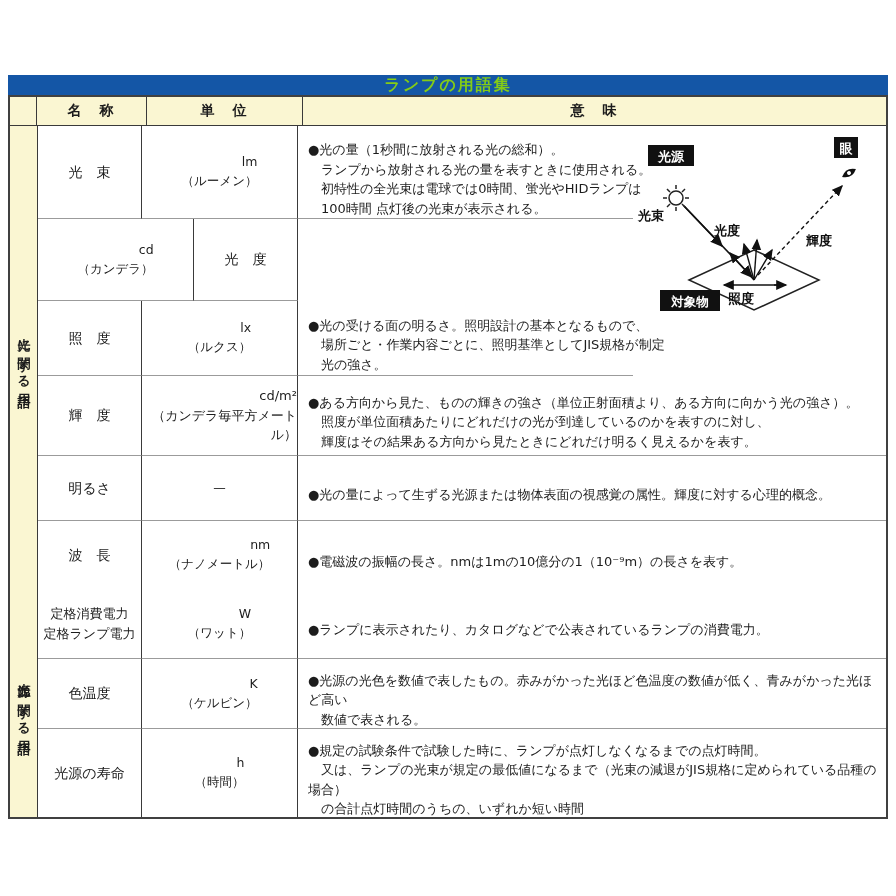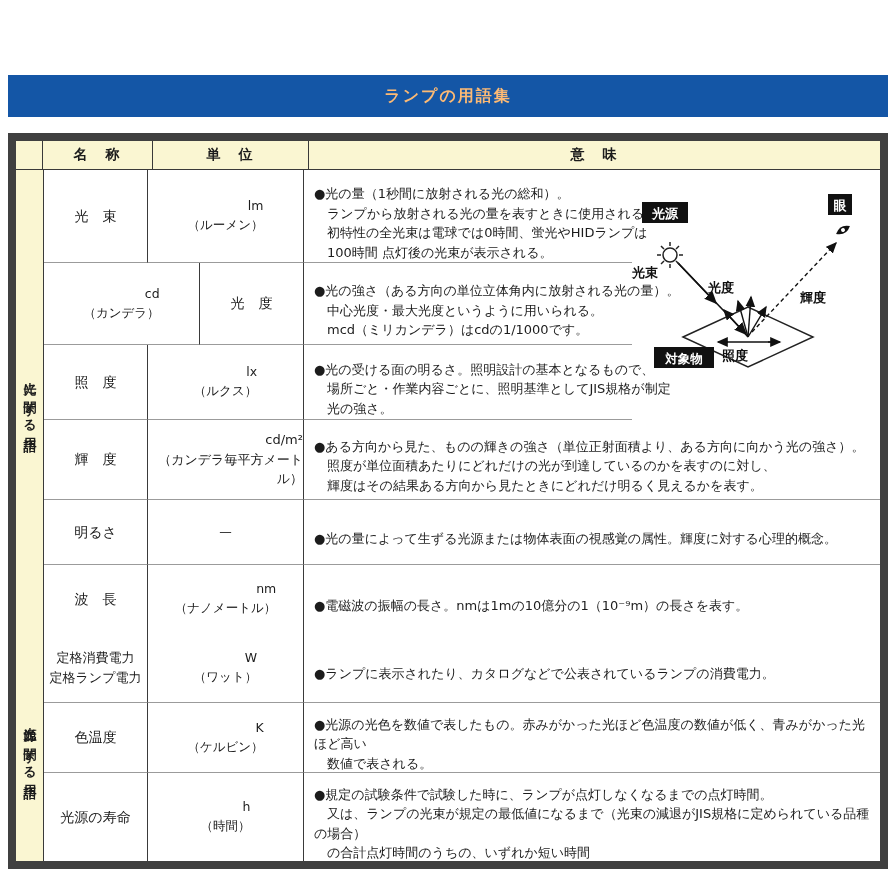--- a/index.html
+++ b/index.html
@@ -1,22 +1,22 @@
 <!DOCTYPE html>
 <html><head>
 <meta charset="utf-8">
 <style>
   html,body{margin:0;padding:0;background:#ffffff;}
   body{width:896px;height:896px;position:relative;font-family:"DejaVu Sans","Liberation Sans",sans-serif;color:#1c1c1c;}
   .page{position:absolute;left:8px;top:75px;width:880px;}
 
-  .title-bar{height:42px;background:#1456a6;color:#fdba74;display:flex;align-items:center;justify-content:center;
-             font-size:16px;font-weight:bold;letter-spacing:2px;margin-bottom:16px;}
-
-  .glossary{border:8px solid #404040;position:relative;background:#ffffff;}
+  .title-bar{height:20px;background:#1456a6;color:#84cc16;display:flex;align-items:center;justify-content:center;
+             font-size:16px;font-weight:bold;letter-spacing:2px;margin-bottom:0;}
+
+  .glossary{border:2px solid #404040;position:relative;background:#ffffff;}
 
   .head-row{display:flex;height:28px;background:#faf6d2;border-bottom:1px solid #3a3a3a;}
   .head-row .cell{display:flex;align-items:center;justify-content:center;font-weight:bold;font-size:14px;letter-spacing:2px;}
   .corner{width:27px;border-right:1px solid #3a3a3a;}
   .col-name{width:110px;border-right:1px solid #3a3a3a;}
   .col-unit{width:156px;border-right:1px solid #3a3a3a;}
   .col-meaning{flex:1;}
 
   .group{display:flex;}
   .group:first-of-type{border-bottom:1px solid #3a3a3a;}
@@ -34,21 +34,21 @@
              font-size:12.5px;text-align:right;white-space:pre-line;line-height:1.5;}
   .cell-meaning{flex:1;display:flex;align-items:center;padding:19px 8px 6px 10px;
                 font-size:13px;line-height:1.5;white-space:pre-line;position:relative;}
   .row:not(:last-child) .cell-name,
   .row:not(:last-child) .cell-unit{border-bottom:1px solid #9b9b9b;}
   .row:not(:last-child) .cell-meaning{border-bottom:1px solid #9b9b9b;}
   .row:not(:last-child) .cell-meaning.partial{border-bottom:none;}
   .row:not(:last-child) .cell-meaning.partial::after{content:"";position:absolute;left:0;bottom:0;width:57%;
                 border-bottom:1px solid #9b9b9b;}
 
-  .diagram{position:absolute;top:48px;right:5px;width:245px;height:198px;}
+  .diagram{position:absolute;top:35px;right:5px;width:245px;height:198px;}
   .diagram svg{display:block;}
   .diagram text{font-family:"DejaVu Sans","Liberation Sans",sans-serif;}
 </style>
 </head>
 <body>
 
 <div class="page">
 
   <div class="title-bar">ランプの用語集</div>
 
@@ -70,23 +70,20 @@
 （ルーメン）</div>
           <div class="cell cell-meaning partial">●光の量（1秒間に放射される光の総和）。
 　ランプから放射される光の量を表すときに使用される。
 　初特性の全光束は電球では0時間、蛍光やHIDランプは
 　100時間 点灯後の光束が表示される。</div>
         </div>
         <div class="row" style="height:82px">
           <div class="cell cell-unit">cd
 （カンデラ）</div>
           <div class="cell cell-name">光　度</div>
-          <div class="cell cell-meaning partial">●光の強さ（ある方向の単位立体角内に放射される光の量）。
-　中心光度・最大光度というように用いられる。
-　mcd（ミリカンデラ）はcdの1/1000です。</div>
         </div>
         <div class="row" style="height:75px">
           <div class="cell cell-name">照　度</div>
           <div class="cell cell-unit">lx
 （ルクス）</div>
           <div class="cell cell-meaning partial">●光の受ける面の明るさ。照明設計の基本となるもので、
 　場所ごと・作業内容ごとに、照明基準としてJIS規格が制定
 　光の強さ。</div>
         </div>
         <div class="row" style="height:80px">

